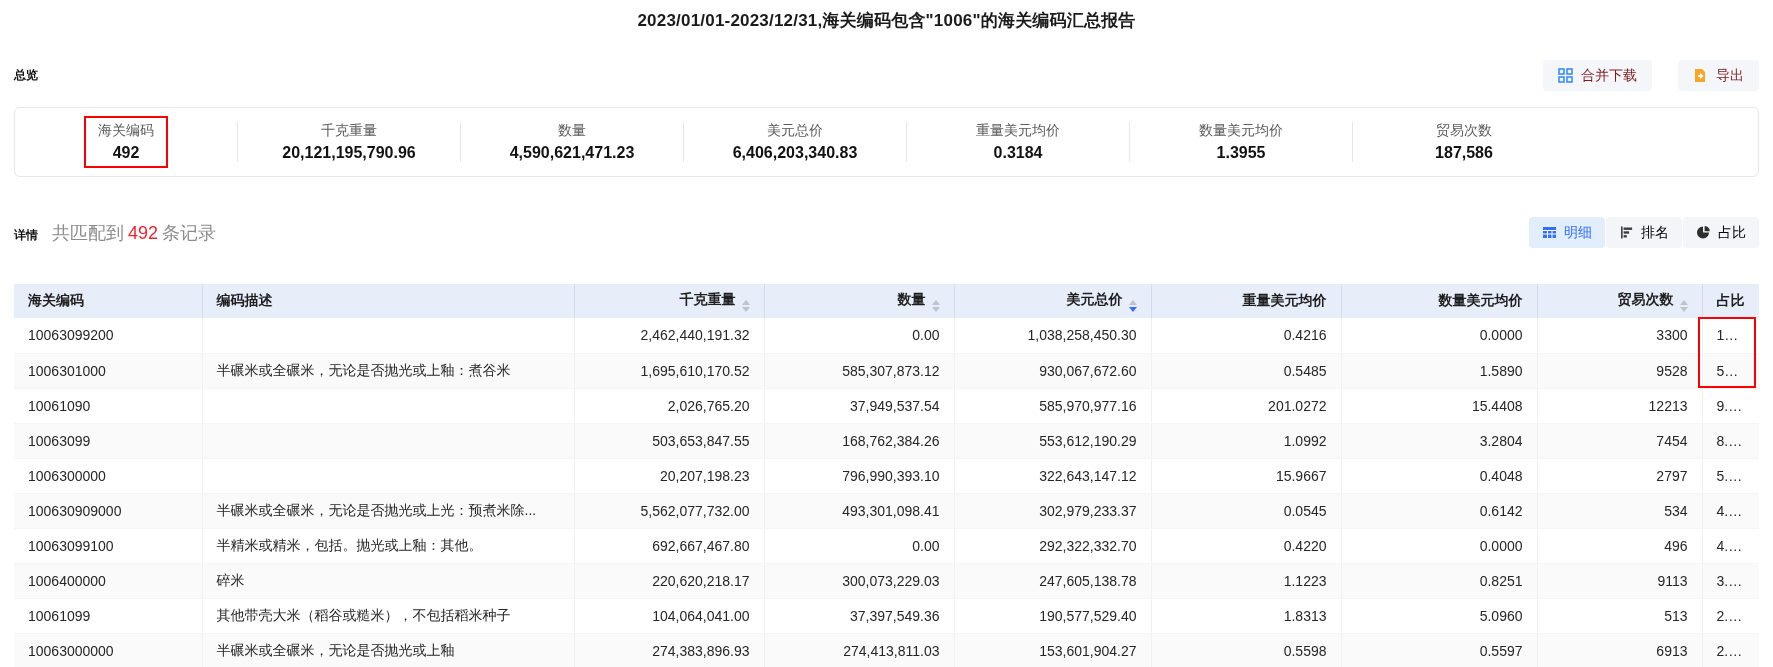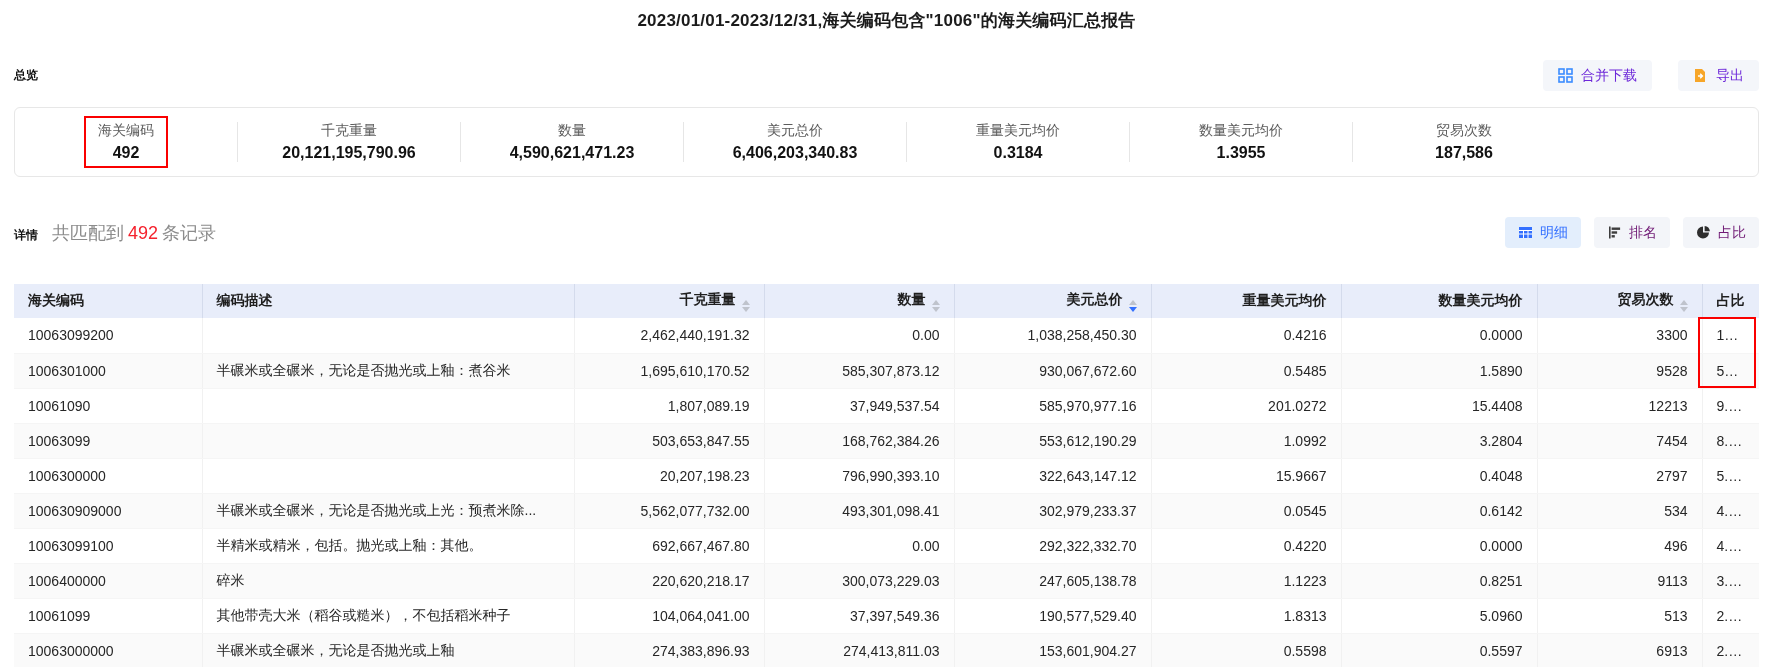--- a/index.html
+++ b/index.html
@@ -9,41 +9,41 @@
 
   
   .title-bar { padding-top:9px; text-align:center; }
   .title-bar h1 { font-size:17px; font-weight:600; color:#1b1b1b; letter-spacing:.2px; }
 
   
   .section-row { margin-top:28px; padding:0 14px; display:flex; justify-content:space-between; align-items:center; }
   .section-heading { font-size:12px; font-weight:700; color:#141414; }
   .actions { display:flex; gap:26px; }
   .btn { display:flex; align-items:center; gap:8px; background:#f4f6fa; border:none; border-radius:4px;
-         padding:7px 15px; font-size:14px; color:#6d28d9; cursor:pointer; height:31px; }
+         padding:7px 15px; font-size:14px; color:#7f1d1d; cursor:pointer; height:31px; }
   .btn svg, .tab svg { display:block; }
 
   
   .card { margin:16px 14px 0; height:70px; border:1px solid #e7e7e7; border-radius:6px;
           display:flex; align-items:center; background:#fff; }
   .stat { width:222px; display:flex; justify-content:center; }
   .stat-inner { display:flex; flex-direction:column; align-items:center; gap:4px; padding:4px 12px; border:2px solid transparent; }
   .stat-inner.hl { border-color:#fa0000; }
   .stat-label { font-size:14px; color:#5c5c5c; }
   .stat-value { font-size:16px; font-weight:700; color:#121212; }
   .vdiv { width:1px; height:40px; background:#e6e6e6; flex:none; }
 
   
   .detail-row { margin-top:40px; padding:0 14px; display:flex; justify-content:space-between; align-items:center; }
   .detail-left { display:flex; align-items:baseline; gap:14px; }
   .match-text { font-size:18px; color:#8c8c8c; }
   .match-count { color:#f5222d; padding:0 4px; }
-  .tabs { display:flex; gap:13px; }
+  .tabs { display:flex; gap:1px; }
   .tab { display:flex; align-items:center; gap:7px; background:#f3f5f9; border:none; border-radius:4px;
-         padding:6px 13px; font-size:14px; color:#701a75; cursor:pointer; height:31px; }
+         padding:6px 13px; font-size:14px; color:#000000; cursor:pointer; height:31px; }
   .tab.active { background:#e3eefc; color:#3370ff; }
 
   
   .table-wrap { margin:36px 14px 0; position:relative; }
   table { width:100%; border-collapse:collapse; table-layout:fixed; font-size:14px; }
   thead th { background:#e8edfa; height:34px; font-weight:700; color:#1f1f1f; padding:0 14px;
              border-right:1px solid #d4dbec; white-space:nowrap; overflow:hidden; }
   thead th:last-child { border-right:none; }
   tbody td { height:35px; padding:0 14px; border-right:1px solid #f1f1f1; border-bottom:1px solid #f5f5f5;
              color:#262626; white-space:nowrap; overflow:hidden; text-overflow:ellipsis; }
@@ -247,21 +247,21 @@
             <td class="ar">585,307,873.12</td>
             <td class="ar">930,067,672.60</td>
             <td class="ar">0.5485</td>
             <td class="ar">1.5890</td>
             <td class="ar">9528</td>
             <td class="al">54.10%</td>
           </tr>
           <tr>
             <td class="al">10061090</td>
             <td class="al"></td>
-            <td class="ar">1,807,089.19</td>
+            <td class="ar">2,026,765.20</td>
             <td class="ar">37,949,537.54</td>
             <td class="ar">585,970,977.16</td>
             <td class="ar">201.0272</td>
             <td class="ar">15.4408</td>
             <td class="ar">12213</td>
             <td class="al">9.15%</td>
           </tr>
           <tr>
             <td class="al">10063099</td>
             <td class="al"></td>

